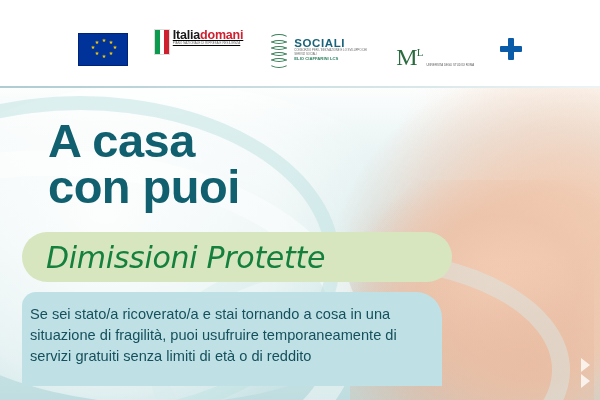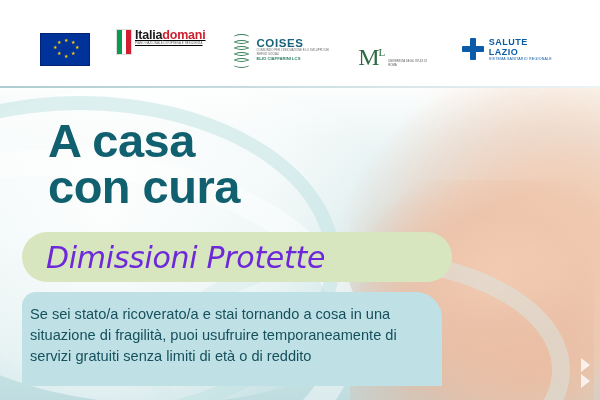--- a/index.html
+++ b/index.html
@@ -237,21 +237,21 @@
     border-radius: 26px;
     display: flex;
     align-items: center;
     padding-left: 24px;
     box-sizing: border-box;
   }
   .subtitle-pill span {
     font-family: "DejaVu Sans", sans-serif;
     font-style: italic;
     font-size: 30px;
-    color: #6d28d9;
+    color: #15803d;
     letter-spacing: -0.3px;
   }
 
   
   .body-block {
     position: absolute;
     left: 22px;
     top: 292px;
     width: 420px;
     min-height: 94px;
@@ -329,44 +329,40 @@
 
     <div class="logo coises-logo">
       <div class="helix">
         <i style="top:2px;"></i>
           <i style="top:8px;"></i>
           <i style="top:14px;"></i>
           <i style="top:20px;"></i>
           <i style="top:26px;"></i>
       </div>
       <div class="coises-text">
-        <div class="coises-main">COISES</div>
+        <div class="coises-main">SOCIALI</div>
         <div class="coises-sub">CONSORZIO PER L'INNOVAZIONE E LO SVILUPPO DEI SERVIZI SOCIALI</div>
         <div class="coises-sub2">ELIO CIAFFARINI LCS</div>
       </div>
     </div>
 
     <div class="logo ml-logo">
       <div class="ml-mark">M<sup>L</sup></div>
       <div class="ml-sub">UNIVERSITÀ DEGLI STUDI DI ROMA</div>
     </div>
 
     <div class="logo lazio-logo">
       <div class="cross"></div>
-      <div class="lazio-text">
-        <div class="lazio-main">SALUTE LAZIO</div>
-        <div class="lazio-sub">SISTEMA SANITARIO REGIONALE</div>
-      </div>
     </div>
 
   </div>
 
   <div class="headline">
     <span class="l1">A casa</span>
-    <span class="l2">con cura</span>
+    <span class="l2">con puoi</span>
   </div>
 
   <div class="subtitle-pill">
     <span>Dimissioni Protette</span>
   </div>
 
   <div class="body-block">
     <p>Se sei stato/a ricoverato/a e stai tornando a cosa in una situazione di fragilità, puoi usufruire temporaneamente di servizi gratuiti senza limiti di età o di reddito</p>
   </div>
 

